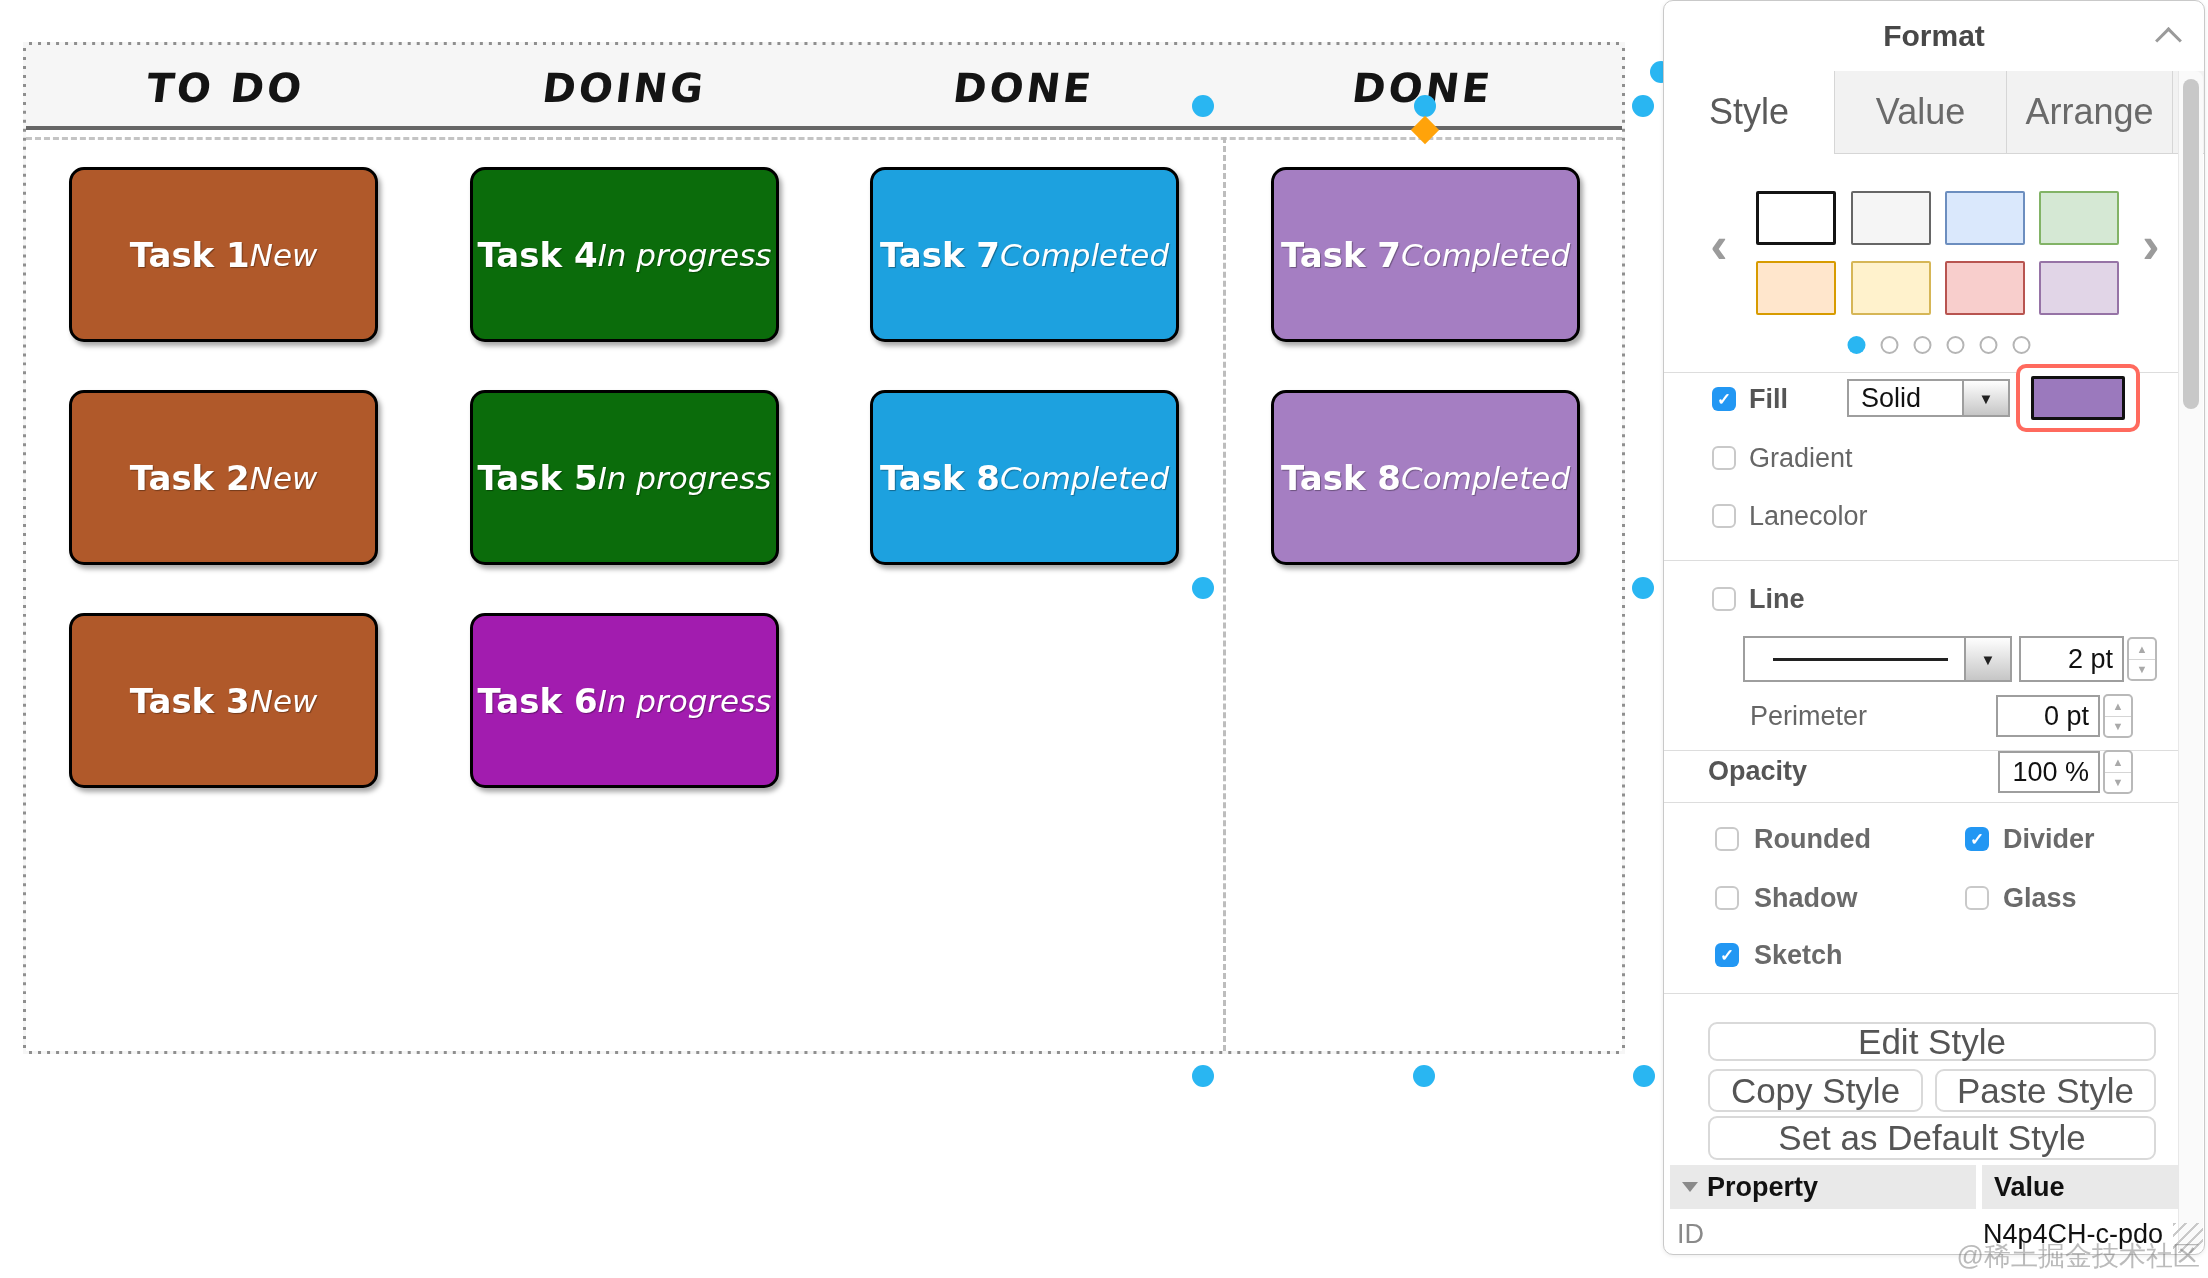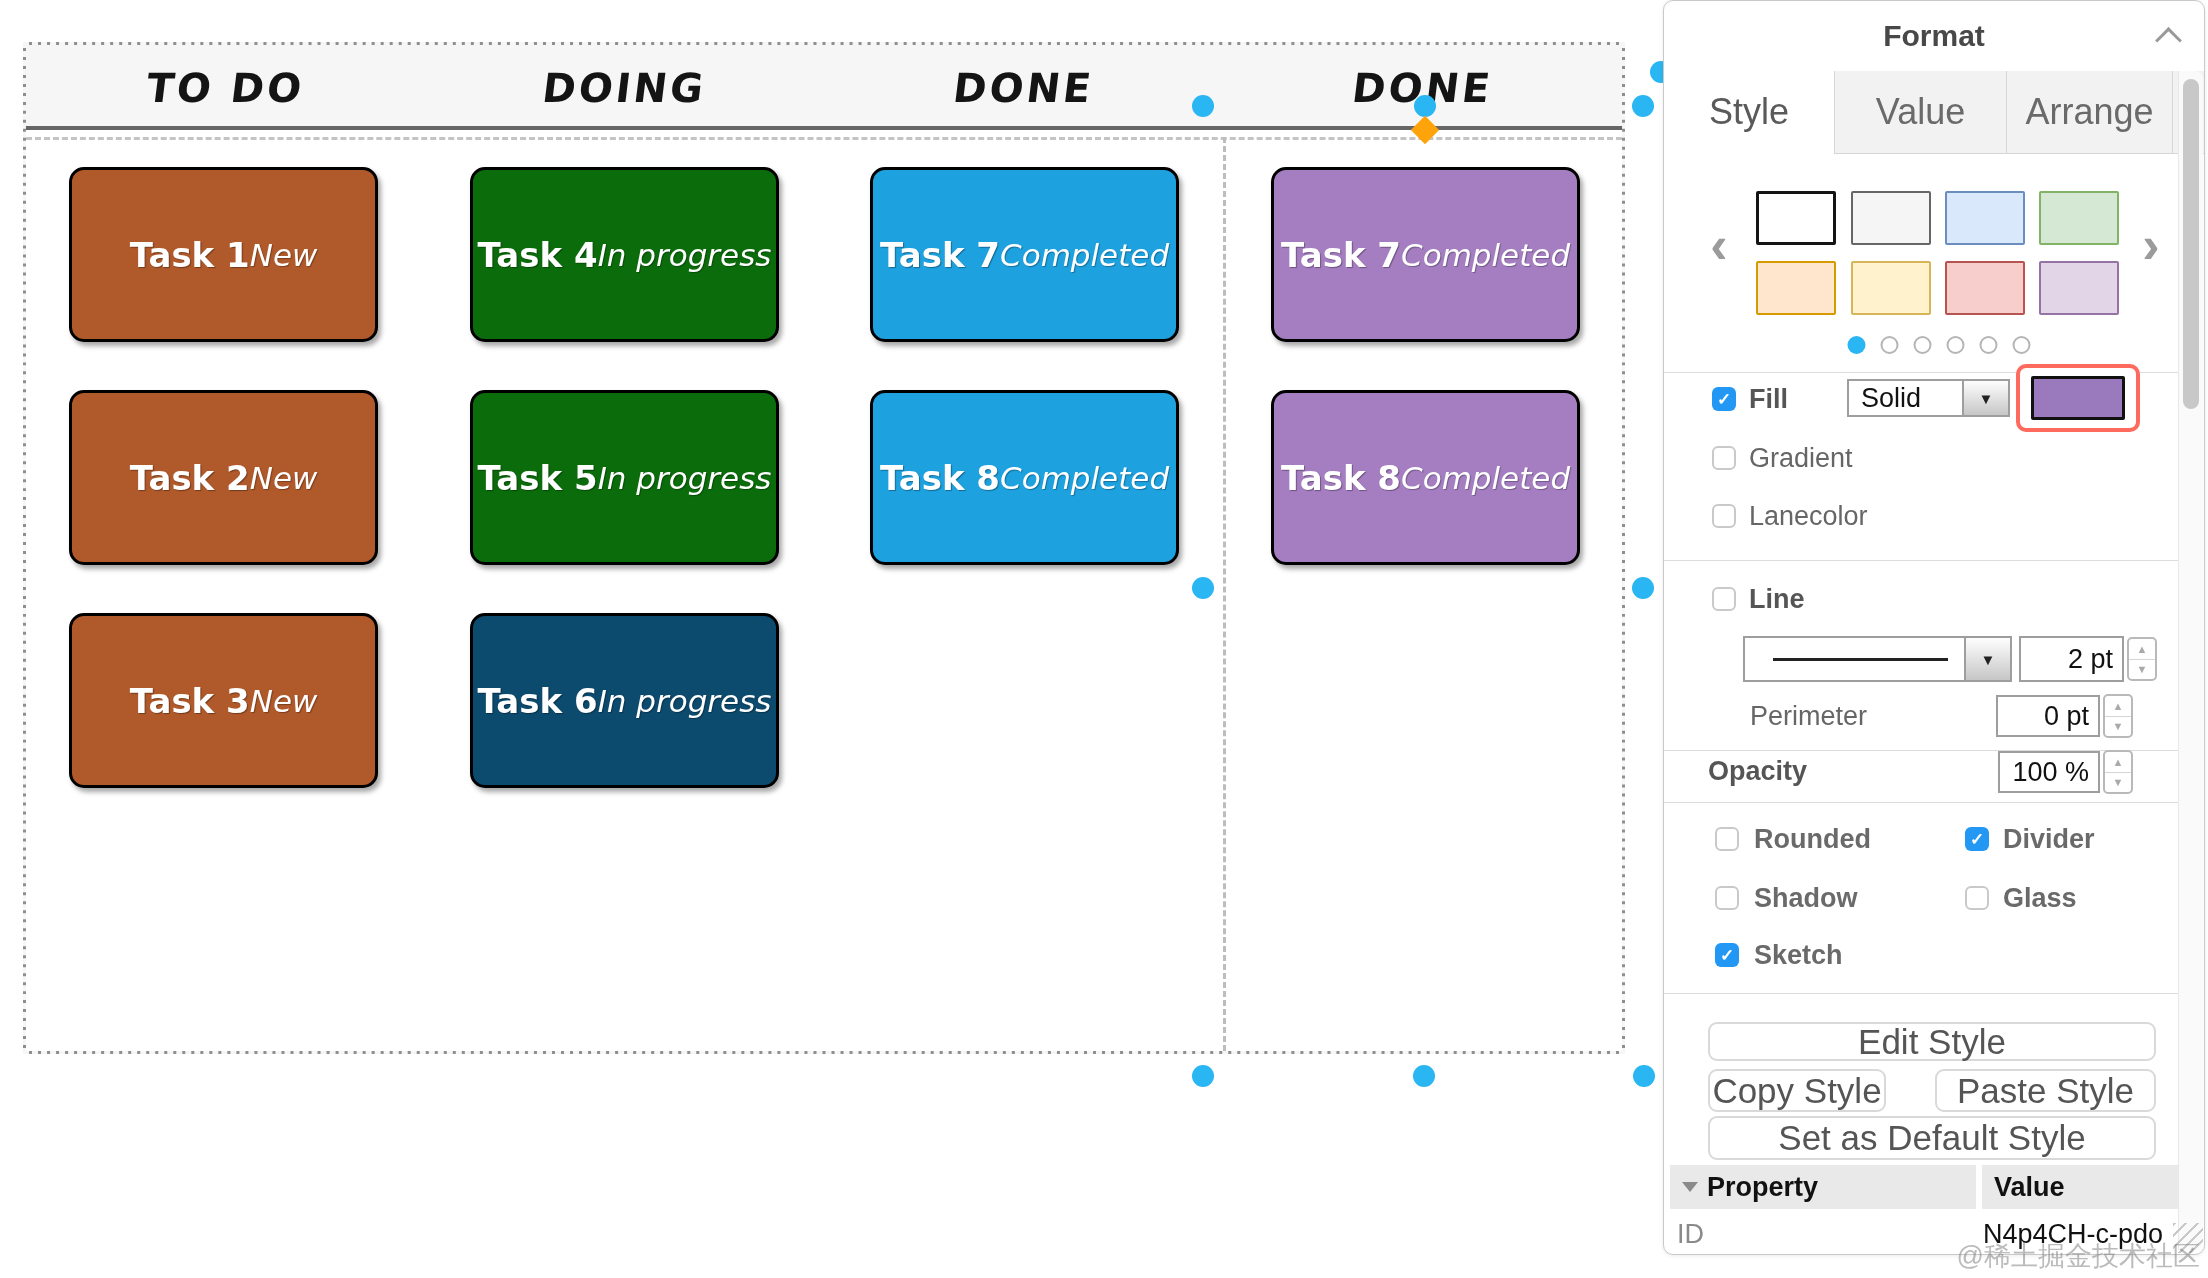--- a/index.html
+++ b/index.html
@@ -118,21 +118,21 @@
           <div class="card-status">New</div>
         </div>
         <div class="card" style="left: 444px; top: 122px; background: rgb(11, 108, 11);">
           <div class="card-title">Task 4</div>
           <div class="card-status">In progress</div>
         </div>
         <div class="card" style="left: 444px; top: 345px; background: rgb(11, 108, 11);">
           <div class="card-title">Task 5</div>
           <div class="card-status">In progress</div>
         </div>
-        <div class="card" style="left: 444px; top: 568px; background: #0c4a6e;">
+        <div class="card" style="left: 444px; top: 568px; background: #a21caf;">
           <div class="card-title">Task 6</div>
           <div class="card-status">In progress</div>
         </div>
         <div class="card" style="left: 844px; top: 122px; background: rgb(29, 161, 223);">
           <div class="card-title">Task 7</div>
           <div class="card-status">Completed</div>
         </div>
         <div class="card" style="left: 844px; top: 345px; background: rgb(29, 161, 223);">
           <div class="card-title">Task 8</div>
           <div class="card-status">Completed</div>
@@ -255,21 +255,21 @@
         <span class="plabel semi" style="left: 90px; top: 879px;">Shadow</span>
         <span class="cb" style="left: 301px; top: 885px;"></span>
         <span class="plabel semi" style="left: 339px; top: 879px;">Glass</span>
         <span class="cb checked" style="left: 51px; top: 942px; background: rgb(34, 151, 243);">✓</span>
         <span class="plabel semi" style="left: 90px; top: 936px;">Sketch</span>
       </div>
 
     <div class="pdivider" style="top:992px;"></div>
 
     <div class="pbtn" style="left:44px;top:1021px;width:448px;height:39px;">Edit Style</div>
-    <div class="pbtn" style="left:44px;top:1068px;width:178px;height:43px;">Copy Style</div>
+    <div class="pbtn" style="left:44px;top:1068px;width:215px;height:43px;">Copy Style</div>
     <div class="pbtn" style="left:271px;top:1068px;width:221px;height:43px;">Paste Style</div>
     <div class="pbtn" style="left:44px;top:1115px;width:448px;height:44px;">Set as Default Style</div>
 
     <div class="th-cell" style="left:6px;top:1164px;width:306px;">
       <span id="prop-sort-tri"></span>
       <span>Property</span>
     </div>
     <div class="th-cell" style="left:318px;top:1164px;width:218px;padding-left:12px;box-sizing:border-box;">
       <span>Value</span>
     </div>

